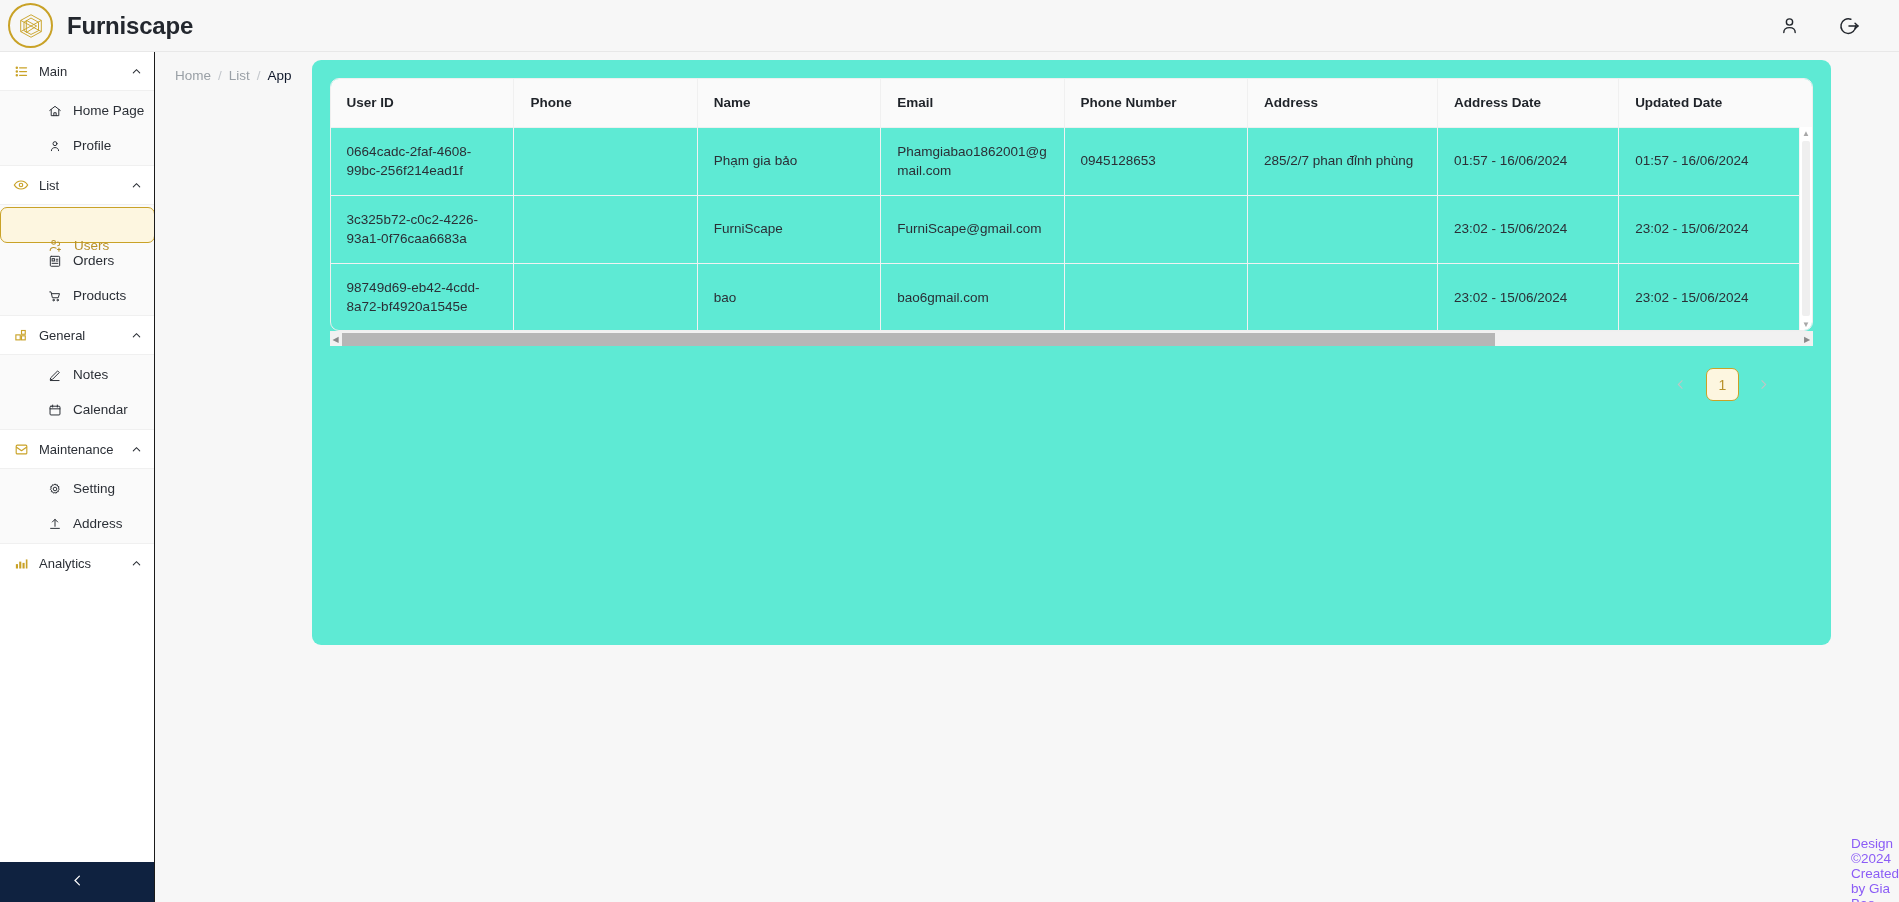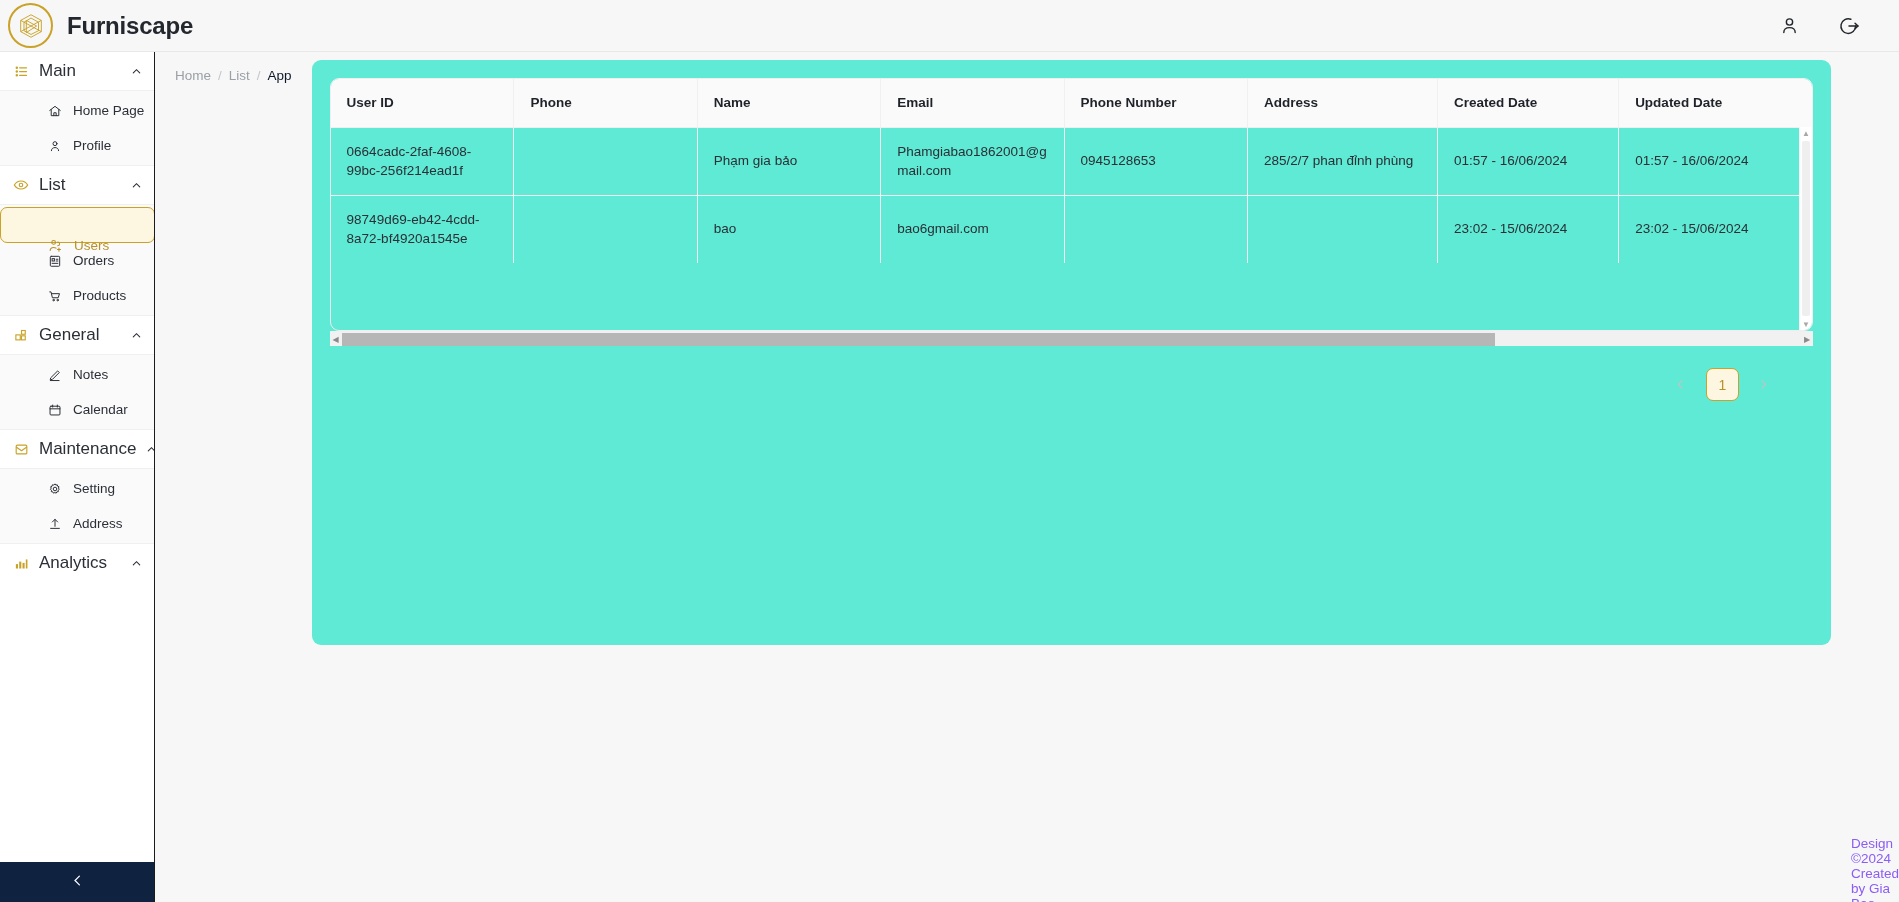--- a/index.html
+++ b/index.html
@@ -54,21 +54,21 @@
   .group-header {
     height: 38px; display: flex; align-items: center;
     padding: 0 12px 0 13px; gap: 10px;
     cursor: pointer; position: relative;
   }
   .group-header .g-icon {
     width: 16px; height: 16px; flex: 0 0 auto;
     color: #c9a227; display: flex; align-items: center; justify-content: center;
   }
   .group-header .g-label {
-    font-size: 17px; color: #2b2f36; flex: 1 1 auto;
+    font-size: 13px; color: #2b2f36; flex: 1 1 auto;
   }
   .caret {
     width: 12px; height: 12px; color: #2b2f36;
     display: flex; align-items: center; justify-content: center;
   }
   .sub-block { background: #fafafa; border-top: 1px solid #f0f0f0; border-bottom: 1px solid #f0f0f0; padding: 2px 0; }
   .sub-item {
     height: 35px; display: flex; align-items: center;
     padding-left: 47px; gap: 11px; cursor: pointer;
     position: relative;
@@ -454,36 +454,46 @@
     <div class="table-wrap">
       <table>
         <thead>
           <tr>
             <th class="col-userid">User ID</th>
             <th class="col-avatar">Phone</th>
             <th class="col-name">Name</th>
             <th class="col-email">Email</th>
             <th class="col-phone">Phone Number</th>
             <th class="col-address">Address</th>
-            <th class="col-created">Created Date</th>
+            <th class="col-created">Address Date</th>
             <th class="col-updated">Updated Date</th>
           </tr>
         </thead>
         <tbody>
           <tr>
             <td>0664cadc-2faf-4608-99bc-256f214ead1f</td>
             <td></td>
             <td>Phạm gia bảo</td>
             <td>Phamgiabao1862001@gmail.com</td>
             <td>0945128653</td>
             <td>285/2/7 phan đỉnh phùng</td>
             <td>01:57 - 16/06/2024</td>
             <td>01:57 - 16/06/2024</td>
           </tr>
           <tr>
+            <td>3c325b72-c0c2-4226-93a1-0f76caa6683a</td>
+            <td></td>
+            <td>FurniScape</td>
+            <td>FurniScape@gmail.com</td>
+            <td></td>
+            <td></td>
+            <td>23:02 - 15/06/2024</td>
+            <td>23:02 - 15/06/2024</td>
+          </tr>
+          <tr>
             <td>98749d69-eb42-4cdd-8a72-bf4920a1545e</td>
             <td></td>
             <td>bao</td>
             <td>bao6gmail.com</td>
             <td></td>
             <td></td>
             <td>23:02 - 15/06/2024</td>
             <td>23:02 - 15/06/2024</td>
           </tr>
         </tbody>

